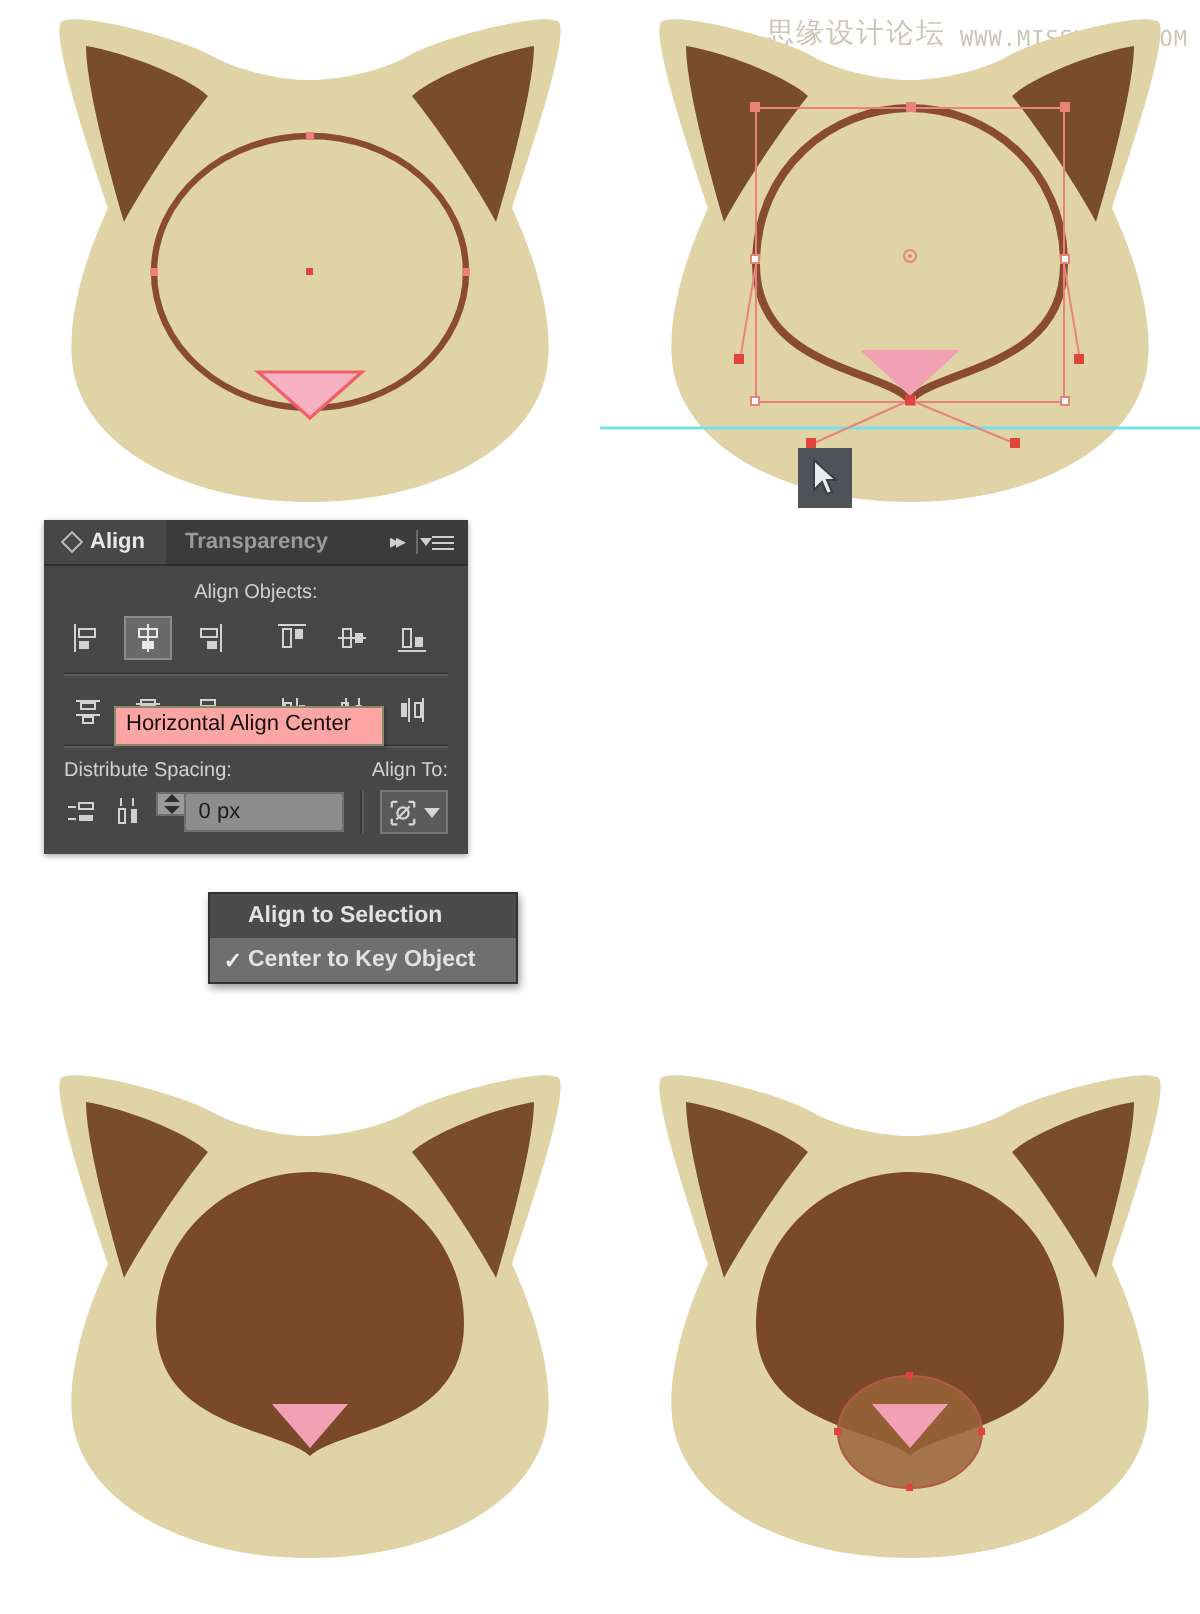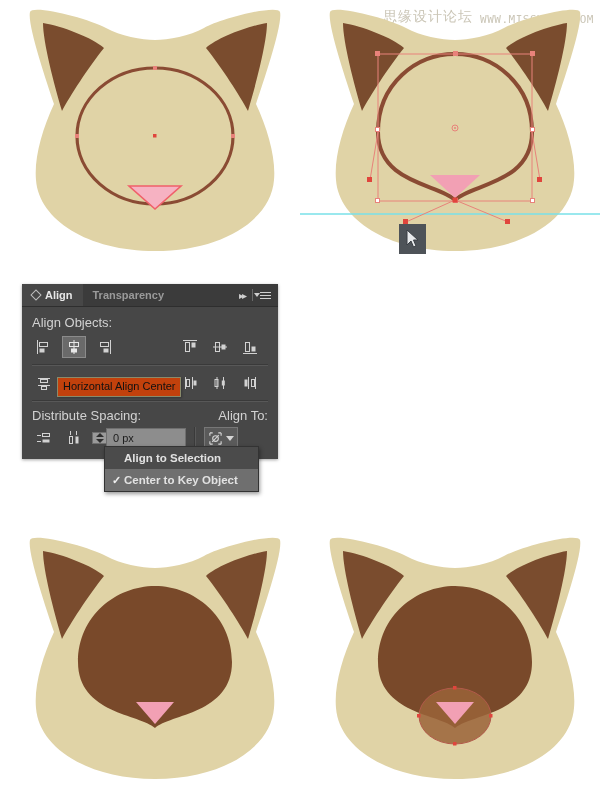--- a/index.html
+++ b/index.html
@@ -23,22 +23,22 @@
   }
   .wm-cn{font-size:14px;letter-spacing:1px;color:#cbc6b7;font-family:"DejaVu Sans",sans-serif;}
   .wm-en{font-size:11px;letter-spacing:.5px;color:#cbc6b7;font-family:"DejaVu Sans Mono",monospace;}
 
   
   .cat{position:absolute;}
   .cat svg{display:block;overflow:visible;}
 
   
   .panel{
-    position:absolute;left:22px;top:284px;
-    width:256px;
+    position:absolute;left:22px;top:260px;
+    width:212px;
     background:#474747;
     box-shadow:0 1px 3px rgba(0,0,0,.35);
     font-size:11px;
     color:#c9c9c9;
     user-select:none;
   }
   .panel-tabbar{
     height:22px;background:#3b3b3b;display:flex;align-items:stretch;position:relative;
     border-bottom:1px solid #2e2e2e;
   }
@@ -59,45 +59,45 @@
   .hamburger{display:flex;flex-direction:column;gap:2px;align-items:flex-end;position:relative;}
   .hamburger i{display:block;width:11px;height:1px;background:#cfcfcf;}
   .hamburger i:first-child{width:7px;}
   .hamburger .tri{
     position:absolute;left:-6px;top:1px;
     width:0;height:0;border-left:3px solid transparent;border-right:3px solid transparent;
     border-top:4px solid #cfcfcf;
   }
 
   .panel-body{padding:6px 10px 10px 10px;position:relative;}
-  .sect-label{font-size:13px;color:#d2d2d2;margin:2px 0 6px 0;font-weight:normal;}
+  .sect-label{font-size:10px;color:#d2d2d2;margin:2px 0 6px 0;font-weight:normal;text-align:center;}
   .btn-row{display:flex;align-items:center;margin-bottom:6px;}
   .grp{display:flex;}
   .spacer{flex:1 1 auto;}
   .abtn{
     width:24px;height:22px;display:flex;align-items:center;justify-content:center;
     margin-right:6px;cursor:default;position:relative;
   }
   .abtn.sel{background:#6a6a6a;border:1px solid #8b8b8b;width:22px;height:20px;}
   .abtn svg{display:block;}
   .sep{height:1px;background:#3a3a3a;border-bottom:1px solid #585858;margin:4px 0 6px 0;}
 
   
   .tooltip{
     position:absolute;left:35px;top:70px;
-    background:#c2410c;border:1px solid #8a8a6a;
-    color:#111;font-size:11px;padding:2px 4px 3px 5px;
+    background:#fca5a5;border:1px solid #8a8a6a;
+    color:#111;font-size:11px;padding:2px 15px 3px 5px;
     white-space:nowrap;z-index:40;line-height:1.15;
     box-shadow:1px 1px 2px rgba(0,0,0,.25);
   }
 
   
   .ds-row{display:flex;align-items:center;margin-top:4px;}
   .stepper{
-    display:flex;align-items:center;margin-left:0;
+    display:flex;align-items:flex-start;margin-left:0;
   }
   .stepper-arrows{
     width:13px;background:#9a9a9a;border:1px solid #6f6f6f;border-right:none;
     display:flex;flex-direction:column;align-items:center;justify-content:center;gap:2px;
   }
   .stepper-arrows .up,.stepper-arrows .dn{width:0;height:0;border-left:4px solid transparent;border-right:4px solid transparent;}
   .stepper-arrows .up{border-bottom:4px solid #2e2e2e;}
   .stepper-arrows .dn{border-top:4px solid #2e2e2e;}
   .stepper-field{
     width:72px;background:#8d8d8d;border:1px solid #6f6f6f;

